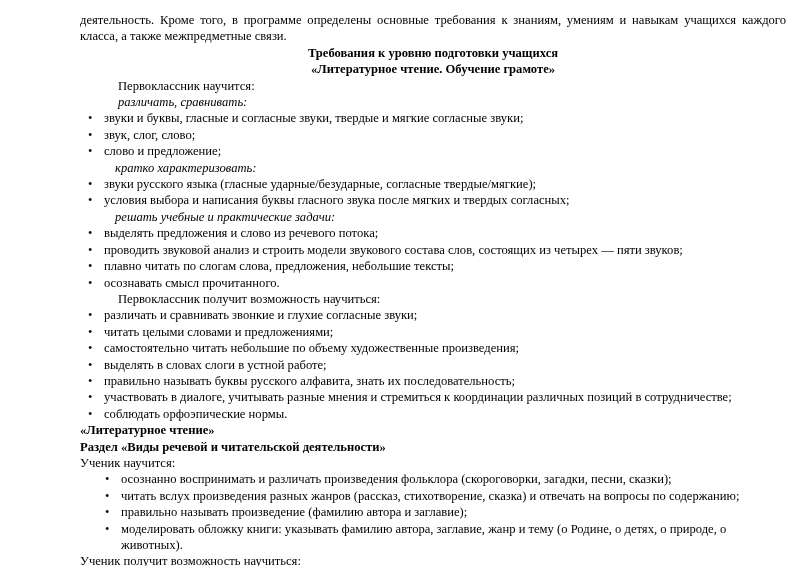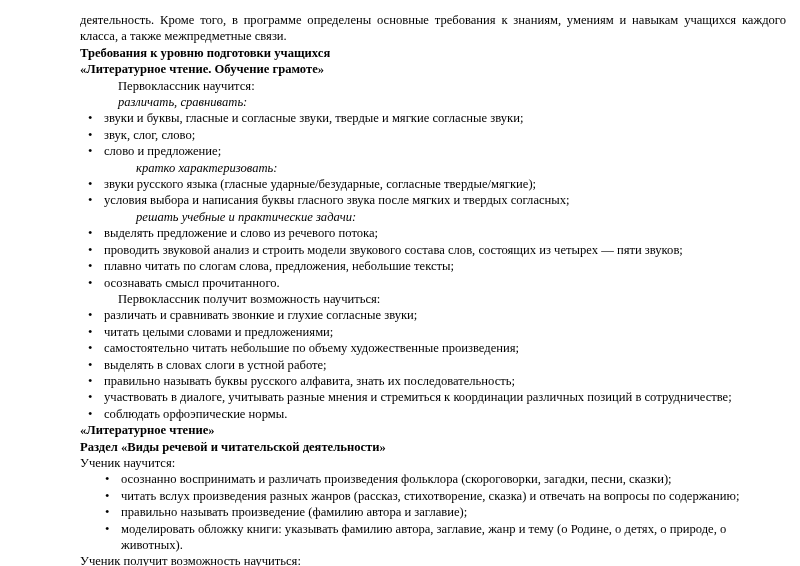--- a/index.html
+++ b/index.html
@@ -9,27 +9,27 @@
     box-sizing: border-box;
     background: #ffffff;
     color: #000000;
     font-family: "Liberation Serif", "DejaVu Serif", serif;
     font-size: 12.6px;
     line-height: 16.4px;
     padding: 12px 14px 0 80px;
     overflow: hidden;
   }
   .p-just { text-align: justify; }
-  .center-bold { font-weight: bold; }
+  .center-bold { text-align: center; font-weight: bold; }
   .right-bold { text-align: left; font-weight: bold; }
   .bold { font-weight: bold; }
   .italic { }
   .bolditalic { font-weight: normal; font-style: italic; }
   .ind1 { margin-left: 38px; }
-  .ind2 { margin-left: 56px; }
+  .ind2 { margin-left: 35px; }
   .bullet { position: relative; }
   .bullet.l1 { padding-left: 24px; }
   .bullet.l1::before { content: "\2022"; position: absolute; left: 8px; }
   .bullet.l2 { padding-left: 41px; }
   .bullet.l2::before { content: "\2022"; position: absolute; left: 25px; }
 </style>
 </head>
 <body>
 
 <div class="page">
@@ -46,21 +46,21 @@
   <div class="bullet l1">звук, слог, слово;</div>
   <div class="bullet l1">слово и предложение;</div>
 
   <div class="ind2 bolditalic">кратко характеризовать:</div>
 
   <div class="bullet l1">звуки русского языка (гласные ударные/безударные, согласные твердые/мягкие);</div>
   <div class="bullet l1">условия выбора и написания буквы гласного звука после мягких и твердых согласных;</div>
 
   <div class="ind2 bolditalic">решать учебные и практические задачи:</div>
 
-  <div class="bullet l1">выделять предложение и слово из речевого потока;</div>
+  <div class="bullet l1">выделять предложения и слово из речевого потока;</div>
   <div class="bullet l1">проводить звуковой анализ и строить модели звукового состава слов, состоящих из четырех — пяти звуков;</div>
   <div class="bullet l1">плавно читать по слогам слова, предложения, небольшие тексты;</div>
   <div class="bullet l1">осознавать смысл прочитанного.</div>
 
   <div class="ind1">Первоклассник получит возможность научиться:</div>
 
   <div class="bullet l1">различать и сравнивать звонкие и глухие согласные звуки;</div>
   <div class="bullet l1">читать целыми словами и предложениями;</div>
   <div class="bullet l1">самостоятельно читать небольшие по объему художественные произведения;</div>
   <div class="bullet l1">выделять в словах слоги в устной работе;</div>

